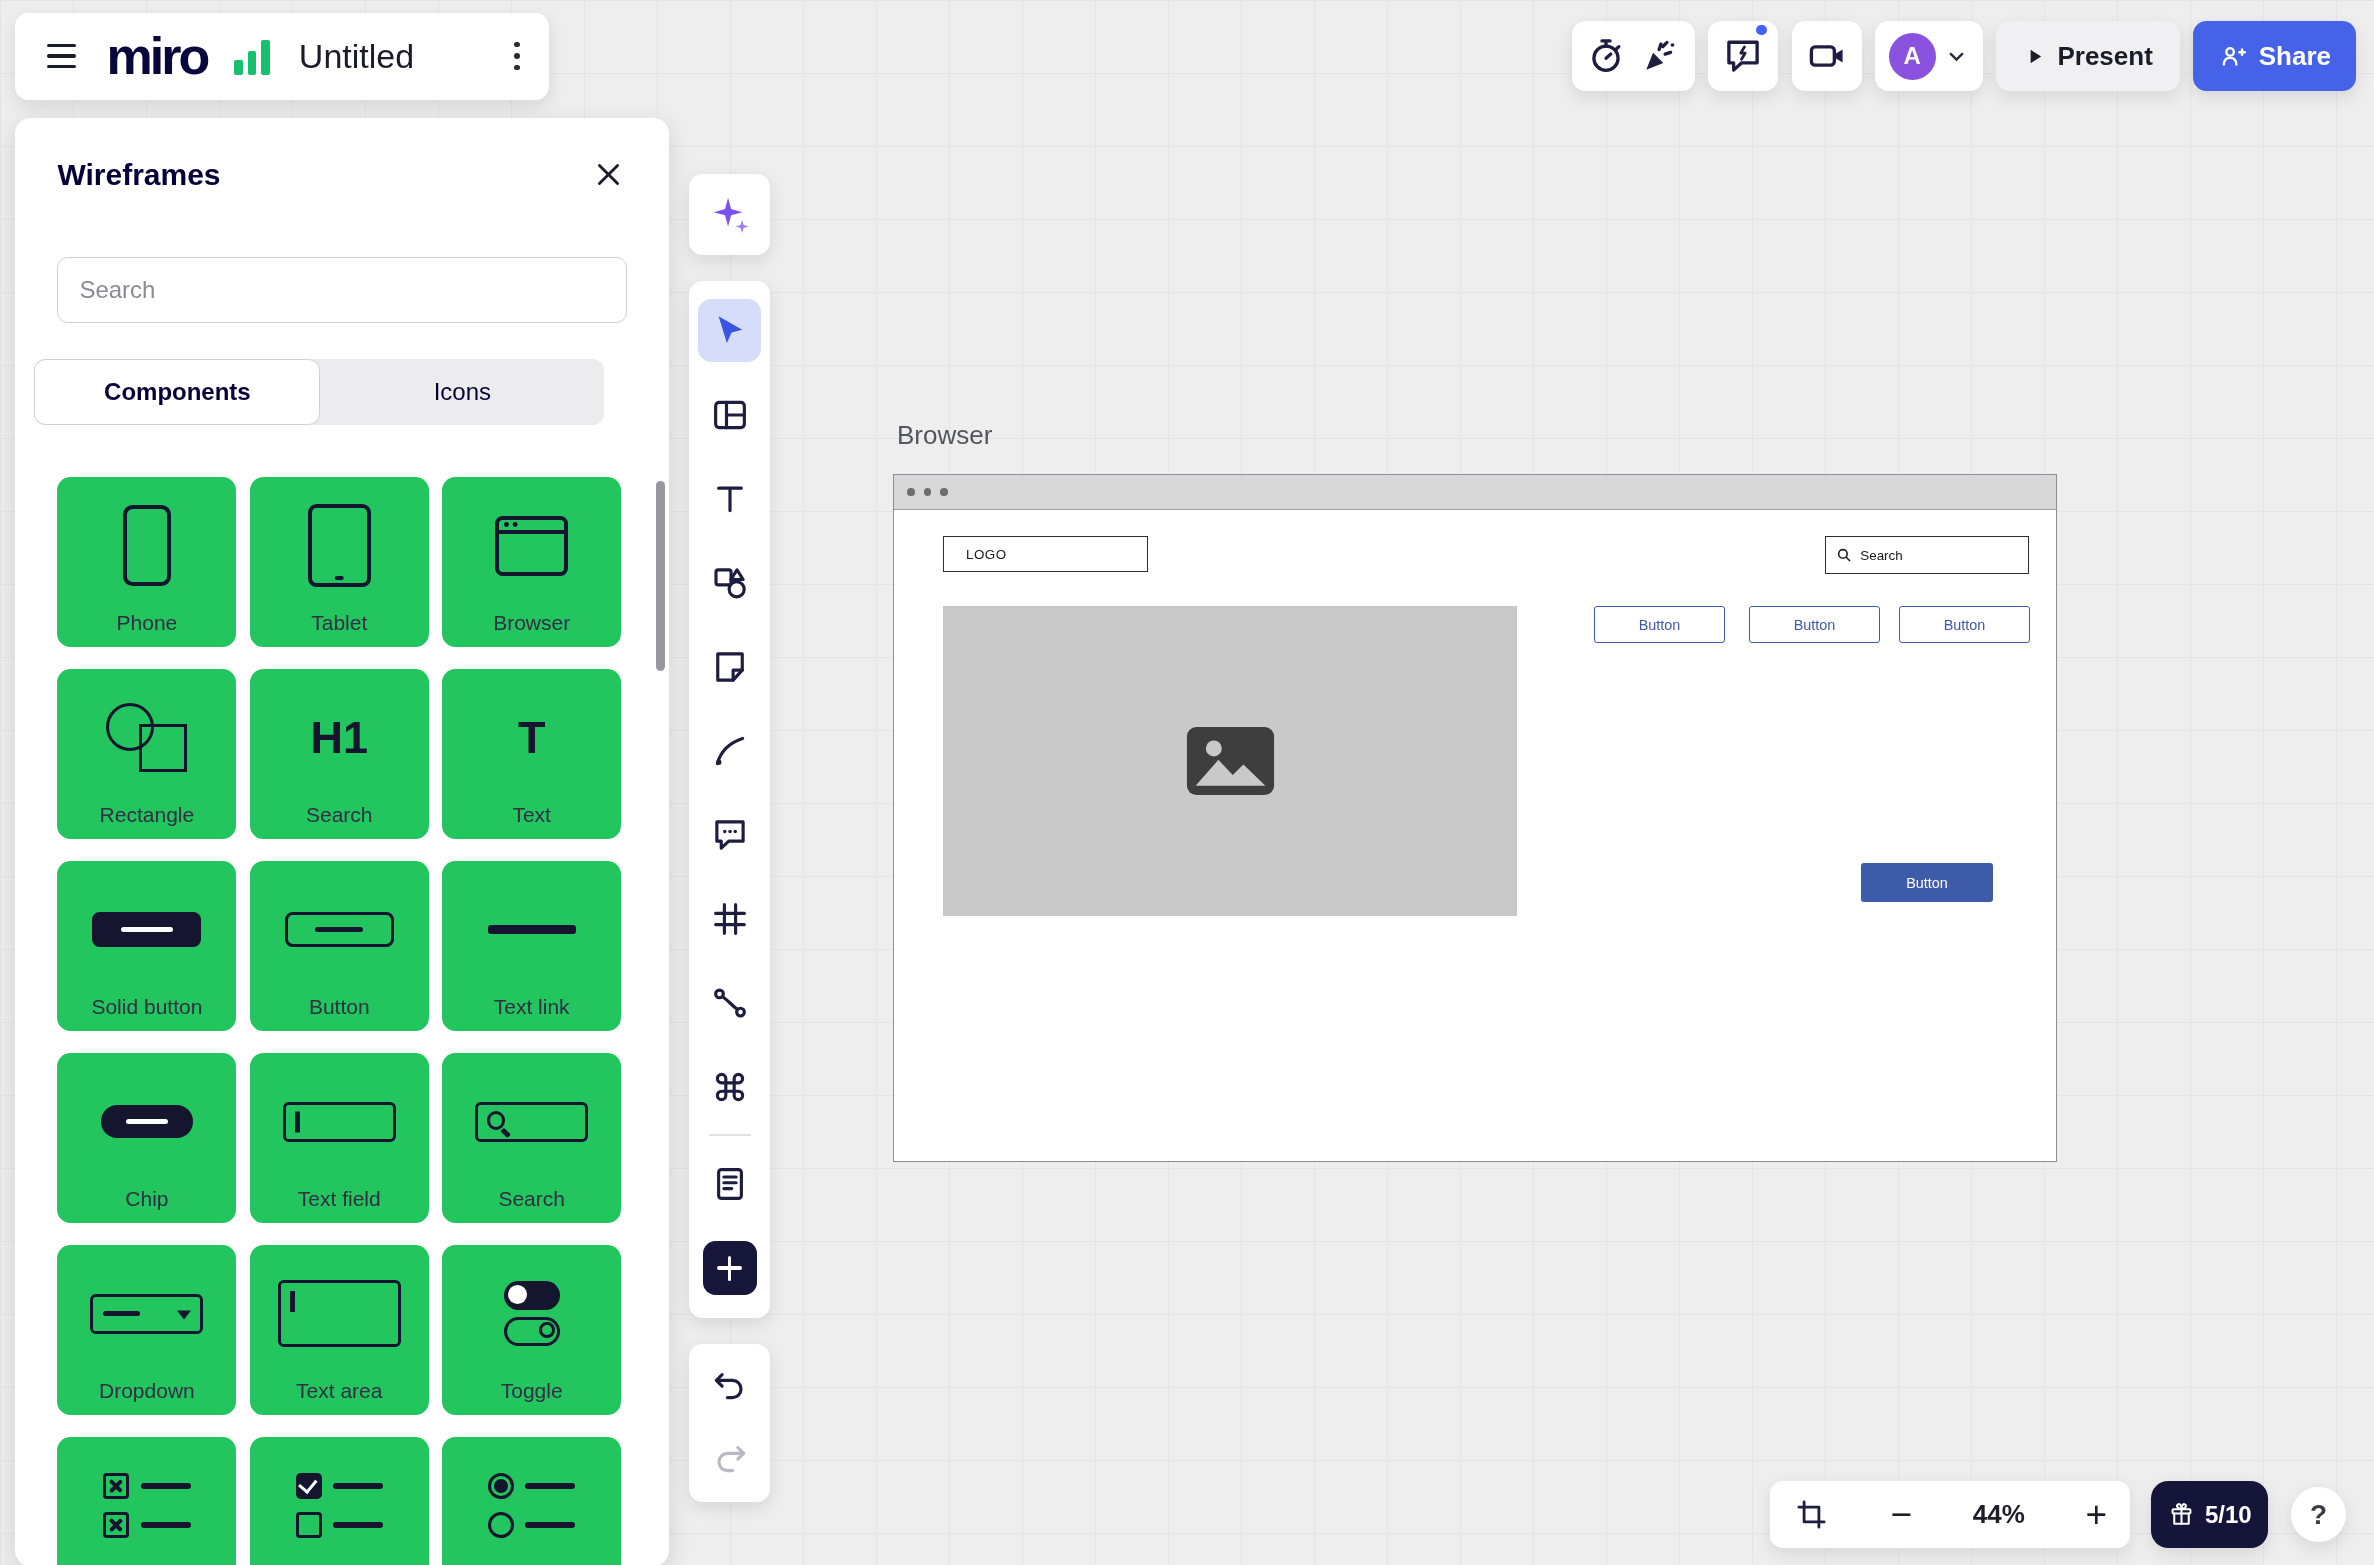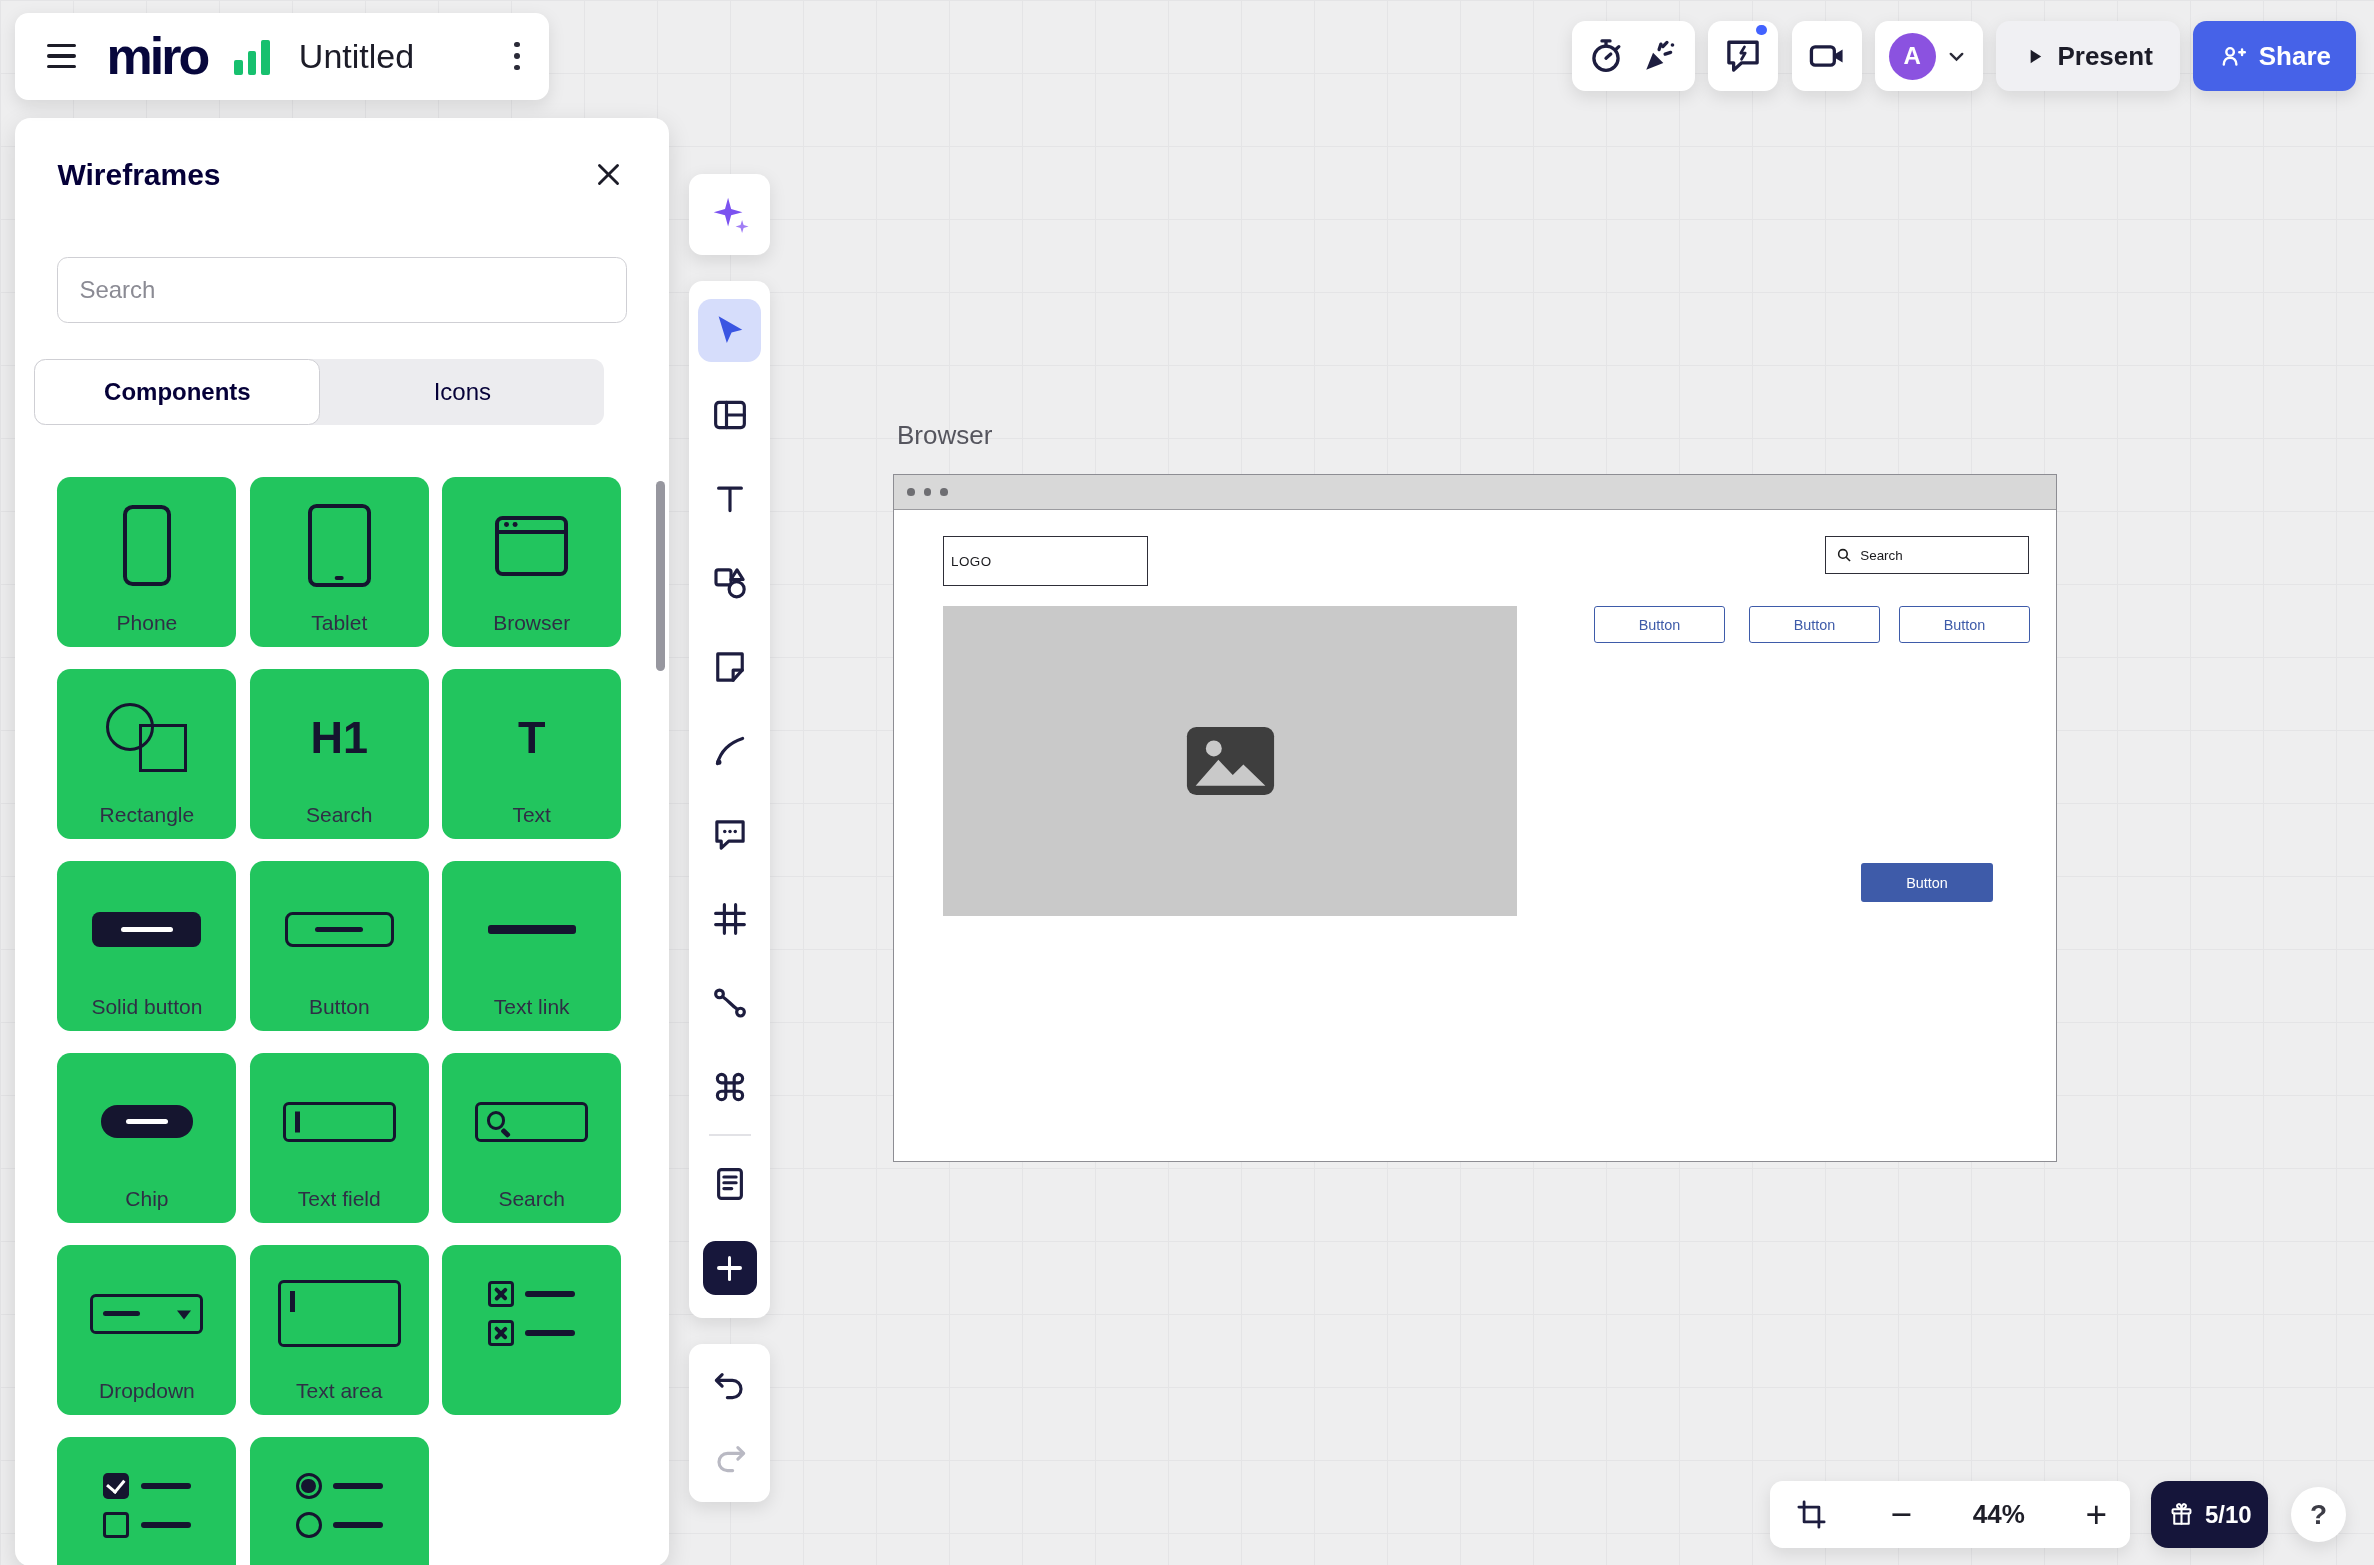--- a/index.html
+++ b/index.html
@@ -128,21 +128,21 @@
   .add-sq::before, .add-sq::after { content:""; position:absolute; background:#fff; border-radius:1.9px; }
   .add-sq::before { width:25px; height:3.8px; }
   .add-sq::after { width:3.8px; height:25px; }
   .icn { stroke:#1d1d3f; stroke-width:1.8; fill:none; stroke-linecap:round; stroke-linejoin:round; }
 
   
   .frame-label { position:absolute; left:897px; top:420px; font-size:26px; color:#55555e; z-index:2; cursor:pointer; }
   .wf-browser { position:absolute; left:893px; top:474px; width:1164px; height:688px; background:#fff; border:1.9px solid #8d8d93; z-index:2; }
   .wf-titlebar { height:35px; background:#d8d8d8; border-bottom:1.9px solid #9b9b9f; display:flex; align-items:center; gap:8.6px; padding-left:13.4px; }
   .wf-dot { width:7.7px; height:7.7px; border-radius:50%; background:#6e6e72; }
-  .wf-logo { position:absolute; left:49px; top:61px; width:205px; height:50px; border:1.9px solid #2e2e38; display:flex; align-items:center; padding-left:7px; font-size:13.4px; letter-spacing:0.5px; color:#1a1a1e; background:#fff; }
+  .wf-logo { position:absolute; left:49px; top:61px; width:205px; height:36px; border:1.9px solid #2e2e38; display:flex; align-items:center; padding-left:22px; font-size:13.4px; letter-spacing:0.5px; color:#1a1a1e; background:#fff; }
   .wf-search { position:absolute; left:931px; top:61px; width:204px; height:38px; border:1.9px solid #2e2e38; display:flex; align-items:center; gap:6.7px; padding-left:8.6px; font-size:13.4px; color:#1a1a1e; background:#fff; }
   .wf-navbtn { position:absolute; top:131px; width:131px; height:37px; border:1.9px solid var(--wfblue); border-radius:2.9px; color:var(--wfblue); font-size:14.4px; display:flex; align-items:center; justify-content:center; background:#fff; cursor:pointer; }
   .wf-img { position:absolute; left:49px; top:131px; width:574px; height:310px; background:#c9c9c9; display:flex; align-items:center; justify-content:center; }
   .wf-primary { position:absolute; left:967px; top:388px; width:132px; height:39px; background:var(--wfblue); border-radius:2.9px; color:#fff; font-size:14.4px; display:flex; align-items:center; justify-content:center; cursor:pointer; }
 
   
   .zoom-bar { position:absolute; left:1770px; top:1481px; width:360px; height:67px; background:#fff; border-radius:12.5px; display:flex; align-items:center; justify-content:space-between; padding:0 23px; z-index:10; }
   .zoom-glyph { font-size:37px; color:#1e1e28; cursor:pointer; line-height:1; }
   .zoom-level { font-size:26px; font-weight:600; color:#1e1e28; cursor:pointer; }
   .credits-pill { position:absolute; left:2151px; top:1481px; width:117px; height:67px; background:#15153a; border-radius:17.3px; display:flex; align-items:center; justify-content:center; gap:8.6px; color:#fff; font-size:24px; font-weight:600; z-index:10; cursor:pointer; }
@@ -345,20 +345,27 @@
         <div class="glyph-wrap">
             <div class="glyph-dropdown"></div>
           </div>
         <div class="card-label">Dropdown</div>
       </div>
       <div class="card">
         <div class="glyph-wrap">
             <div class="glyph-textarea"></div>
           </div>
         <div class="card-label">Text area</div>
+      </div>
+      <div class="card">
+        <div class="glyph-wrap glyph-toggle">
+          <div class="toggle-on"></div>
+            <div class="toggle-off"></div>
+        </div>
+        <div class="card-label">Toggle</div>
       </div>
       <div class="card">
         <div class="glyph-wrap glyph-checks">
           <div class="check-row">
               <div class="cb-x"></div>
               <div class="check-dash"></div>
             </div>
           <div class="check-row">
               <div class="cb-x"></div>
               <div class="check-dash"></div>

